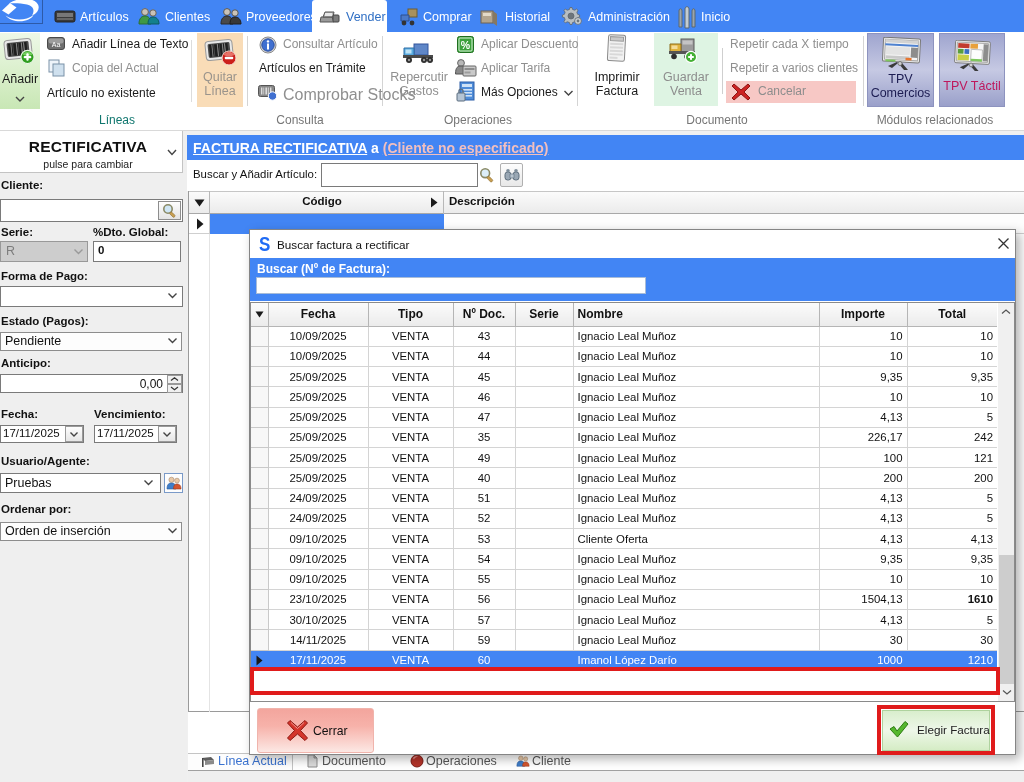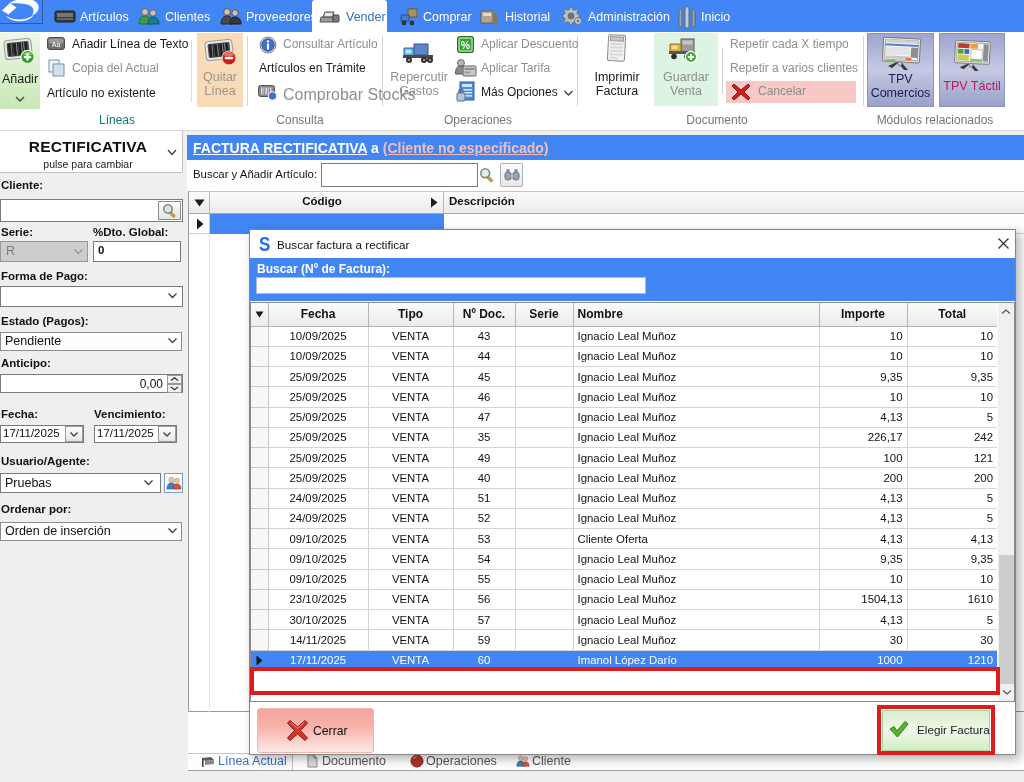--- a/index.html
+++ b/index.html
@@ -649,21 +649,21 @@
             <td class="cr" style="border-right:none;">10</td>
           </tr>
   <tr style="height:20.26px;">
             <td class="mk"></td>
             <td class="c0">23/10/2025</td>
             <td class="c0">VENTA</td>
             <td class="c0">56</td>
             <td class="c0"></td>
             <td class="cl">Ignacio Leal Muñoz</td>
             <td class="cr">1504,13</td>
-            <td class="cr" style="border-right:none;">1610</td>
+            <td class="cr" style="border-right:none;font-weight:bold;">1610</td>
           </tr>
   <tr style="height:20.26px;">
             <td class="mk"></td>
             <td class="c0">30/10/2025</td>
             <td class="c0">VENTA</td>
             <td class="c0">57</td>
             <td class="c0"></td>
             <td class="cl">Ignacio Leal Muñoz</td>
             <td class="cr">4,13</td>
             <td class="cr" style="border-right:none;">5</td>

